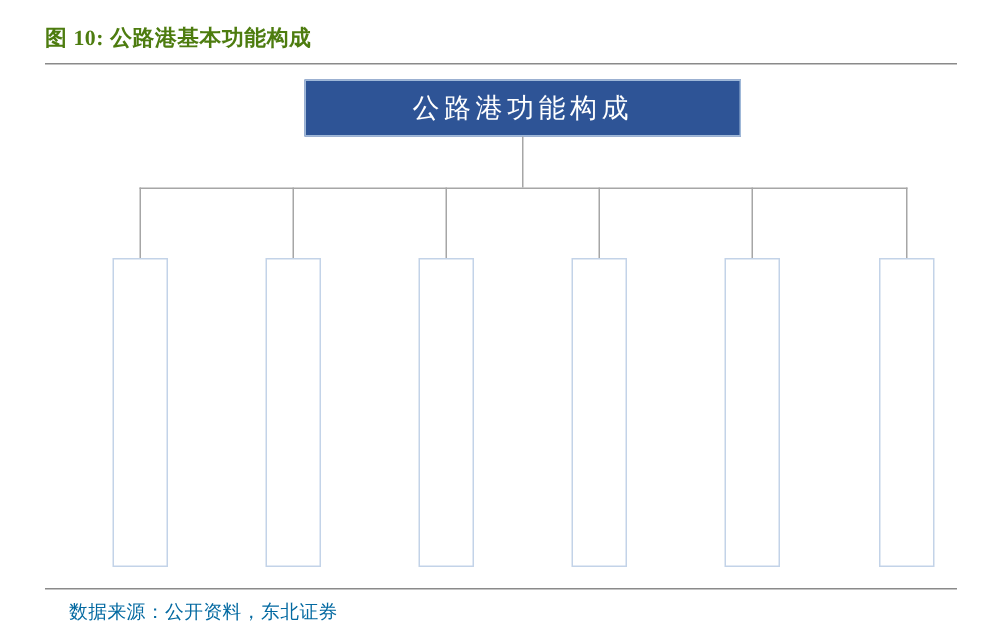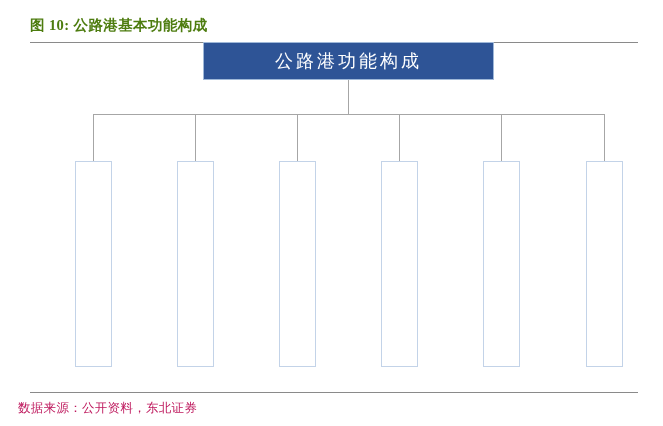--- a/index.html
+++ b/index.html
@@ -32,21 +32,21 @@
     top: 42px;
     width: 608px;
     height: 0;
     border-top: 1.4px solid #8a8a8a;
   }
 
   
   #chart-area {
     position: absolute;
     left: 0;
-    top: 32px;
+    top: 43px;
     width: 663px;
     height: 346px;
   }
 
   
   #root-node {
     position: absolute;
     left: 203px;
     top: 10px;
     width: 291px;
@@ -110,24 +110,24 @@
   #footer-rule {
     position: absolute;
     left: 30px;
     top: 392px;
     width: 608px;
     height: 0;
     border-top: 1.2px solid #8a8a8a;
   }
   #footer-source {
     position: absolute;
-    left: 18px;
+    left: 46px;
     top: 400px;
     font-size: 12.5px;
-    color: #be185d;
+    color: #0369a1;
     letter-spacing: 0.3px;
     white-space: nowrap;
   }
 </style>
 </head>
 <body>
 
 <div id="figure-title">图 10: 公路港基本功能构成</div>
 
 <div id="title-rule"></div>

